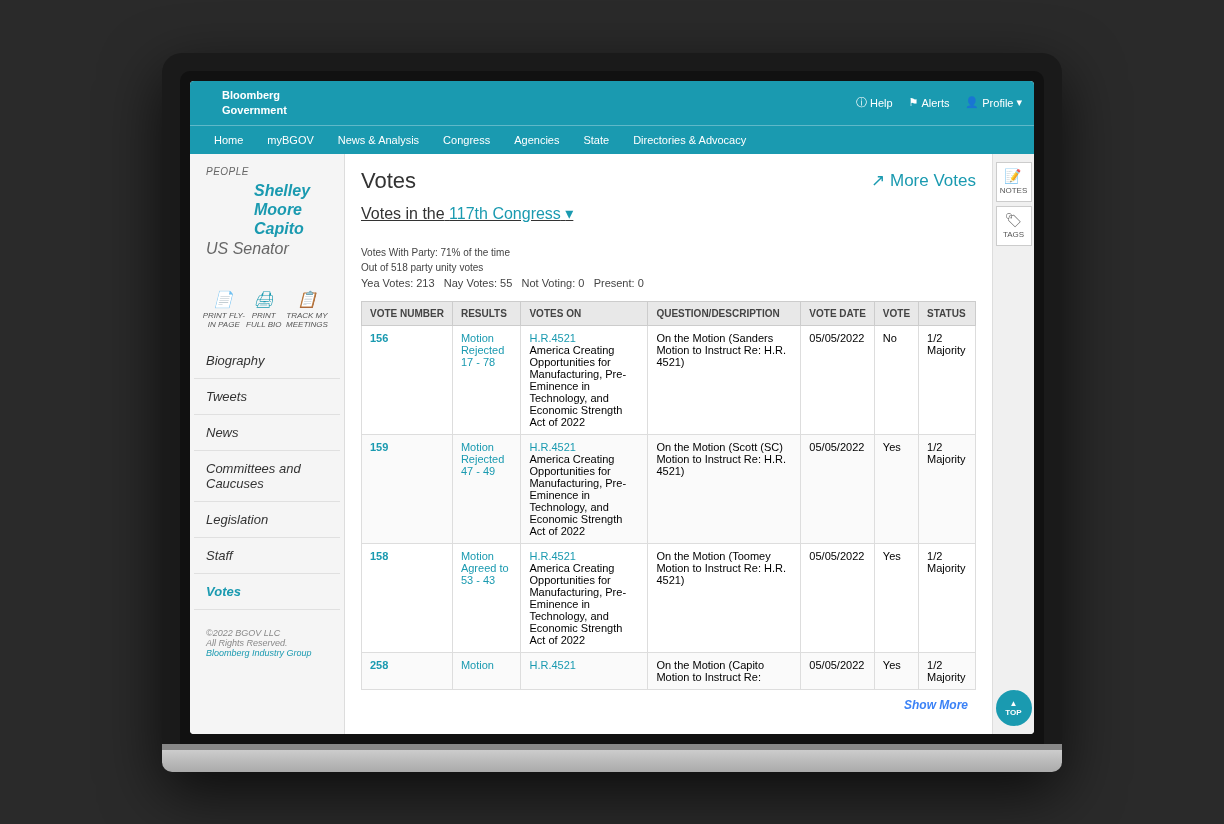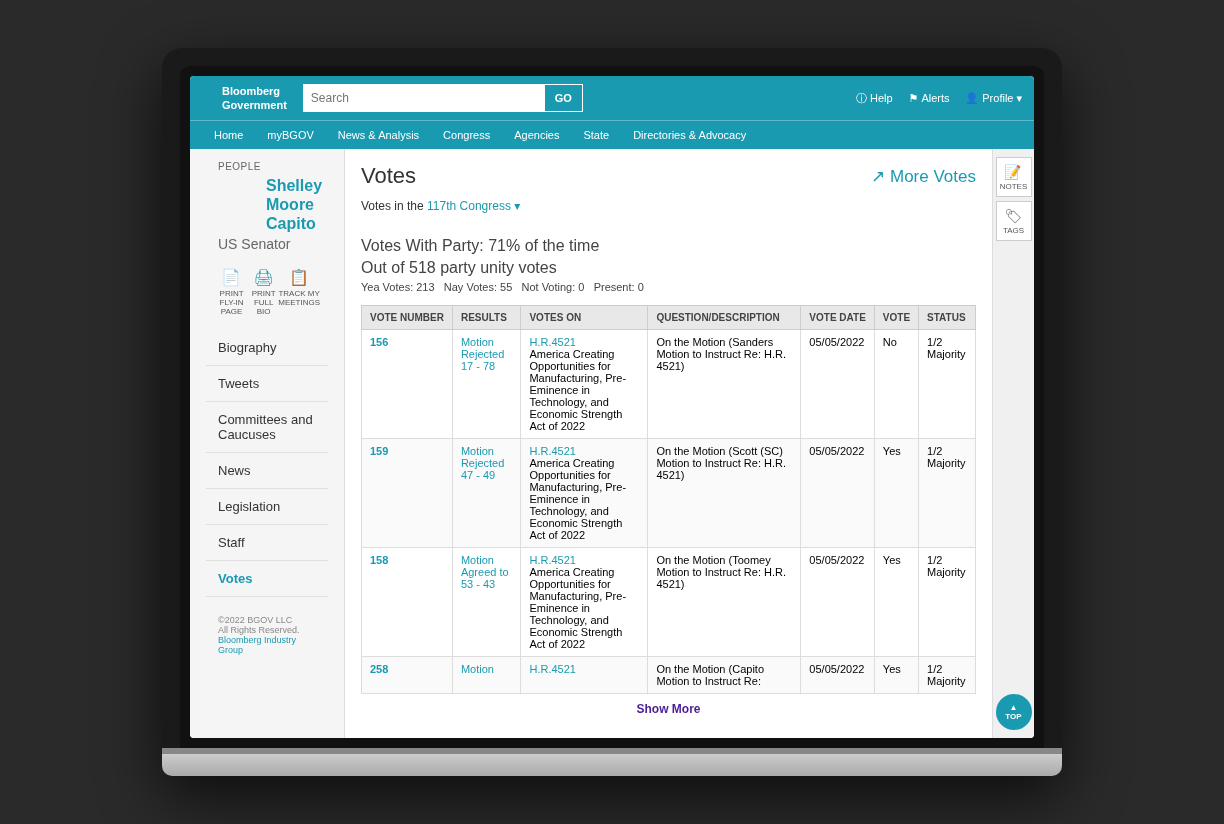--- a/index.html
+++ b/index.html
@@ -105,44 +105,45 @@
       display: flex;
       min-height: 500px;
     }
 
     
     .sidebar {
       width: 155px;
       min-width: 155px;
       background: #f5f5f5;
       border-right: 1px solid #ddd;
-      padding: 12px 16px;
+      padding: 12px 4px;
+      font-style: italic;
     }
     .people-label {
       font-size: 10px;
       color: #666;
       text-transform: uppercase;
       padding: 0 12px;
       margin-bottom: 4px;
       letter-spacing: 0.5px;
     }
     .senator-name {
       font-size: 16px;
       font-weight: bold;
       color: #1a9ab0;
       padding: 0 12px;
       line-height: 1.2;
       margin-bottom: 2px;
       margin-left: 48px;
     }
     .senator-title {
-      font-size: 14px;
+      font-size: 16px;
       color: #666;
       padding: 0 12px;
-      margin-bottom: 10px;
+      margin-bottom: 26px;
     }
     .sidebar-actions {
       display: flex;
       justify-content: space-around;
       padding: 6px 8px;
       margin-bottom: 8px;
     }
     .sidebar-action {
       display: flex;
       flex-direction: column;
@@ -193,29 +194,30 @@
       color: #333;
     }
     .more-votes-link {
       font-size: 17px;
       color: #1a9ab0;
       cursor: pointer;
     }
 
     
     .congress-selector {
-      font-size: 12px;
+      font-size: 16px;
       color: #333;
       margin-bottom: 24px;
+      text-decoration: underline;
     }
     .congress-selector a { color: #1a9ab0; cursor: pointer; }
     .congress-selector .dropdown-arrow { color: #1a9ab0; }
 
     .votes-summary {
-      font-size: 16px;
+      font-size: 10px;
       color: #444;
       margin-bottom: 4px;
     }
     .votes-stats {
       font-size: 11px;
       color: #444;
       margin-bottom: 12px;
     }
 
     
@@ -238,26 +240,27 @@
       border: 1px solid #ddd;
       padding: 6px 8px;
       vertical-align: top;
       font-size: 11px;
     }
     .votes-table tr:nth-child(even) td { background: #fafafa; }
     .link-text { color: #1a9ab0; cursor: pointer; }
     .vote-number { color: #1a9ab0; font-weight: bold; }
 
     .show-more {
-      text-align: center;
+      text-align: right;
       padding: 8px;
-      color: #4c1d95;
+      color: #3b82f6;
       font-size: 12px;
       cursor: pointer;
       font-weight: bold;
+      font-style: italic;
     }
 
     
     .right-panel {
       width: 42px;
       background: #f0f0f0;
       border-left: 1px solid #ddd;
       display: flex;
       flex-direction: column;
       align-items: center;
@@ -298,24 +301,20 @@
 <body>
 
 <div class="laptop-outer">
   <div class="laptop-screen-bezel">
     <div class="screen">
 
       <div class="header">
         <div class="brand">
           <span>Bloomberg</span><br>
           <span>Government</span>
-        </div>
-        <div class="search-bar">
-          <input type="text" placeholder="Search" style="">
-          <button class="go-btn">GO</button>
         </div>
         <div class="header-right">
           <span>
             <span>ⓘ</span>
             <span>Help</span>
           </span>
           <span>
             <span>⚑</span>
             <span>Alerts</span>
           </span>
@@ -355,22 +354,22 @@
               <div class="sidebar-action-icon">🖨</div>
               <div>PRINT FULL BIO</div>
             </div>
             <div class="sidebar-action">
               <div class="sidebar-action-icon">📋</div>
               <div>TRACK MY MEETINGS</div>
             </div>
           </div>
           <div class="sidebar-nav-item">Biography</div>
           <div class="sidebar-nav-item">Tweets</div>
+          <div class="sidebar-nav-item">News</div>
           <div class="sidebar-nav-item">Committees and Caucuses</div>
-          <div class="sidebar-nav-item">News</div>
           <div class="sidebar-nav-item">Legislation</div>
           <div class="sidebar-nav-item">Staff</div>
           <div class="sidebar-nav-item active">Votes</div>
           <div class="sidebar-footer">
             <div>©2022 BGOV LLC</div>
             <div>All Rights Reserved.</div>
             <a>Bloomberg Industry Group</a>
           </div>
         </div>
 

